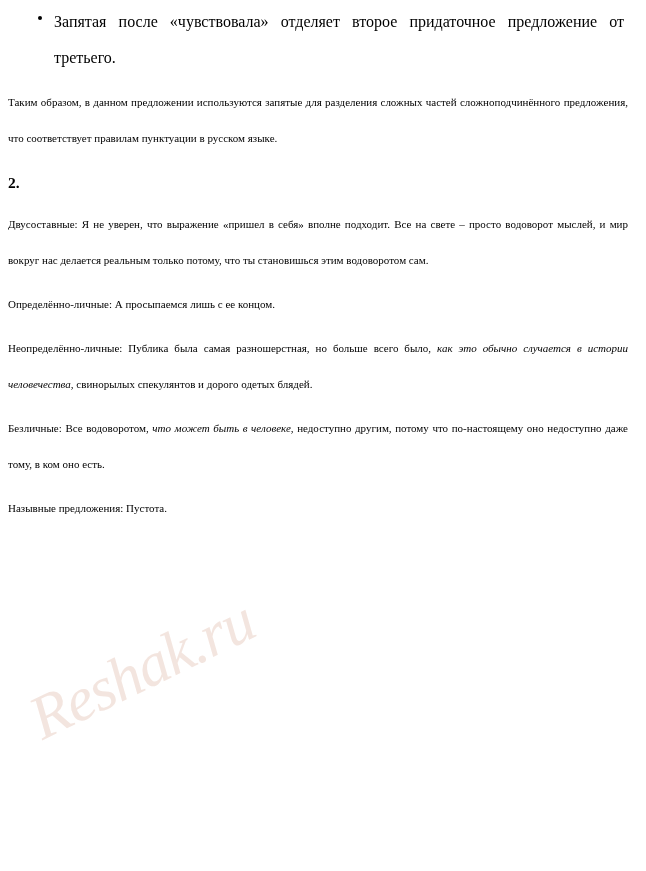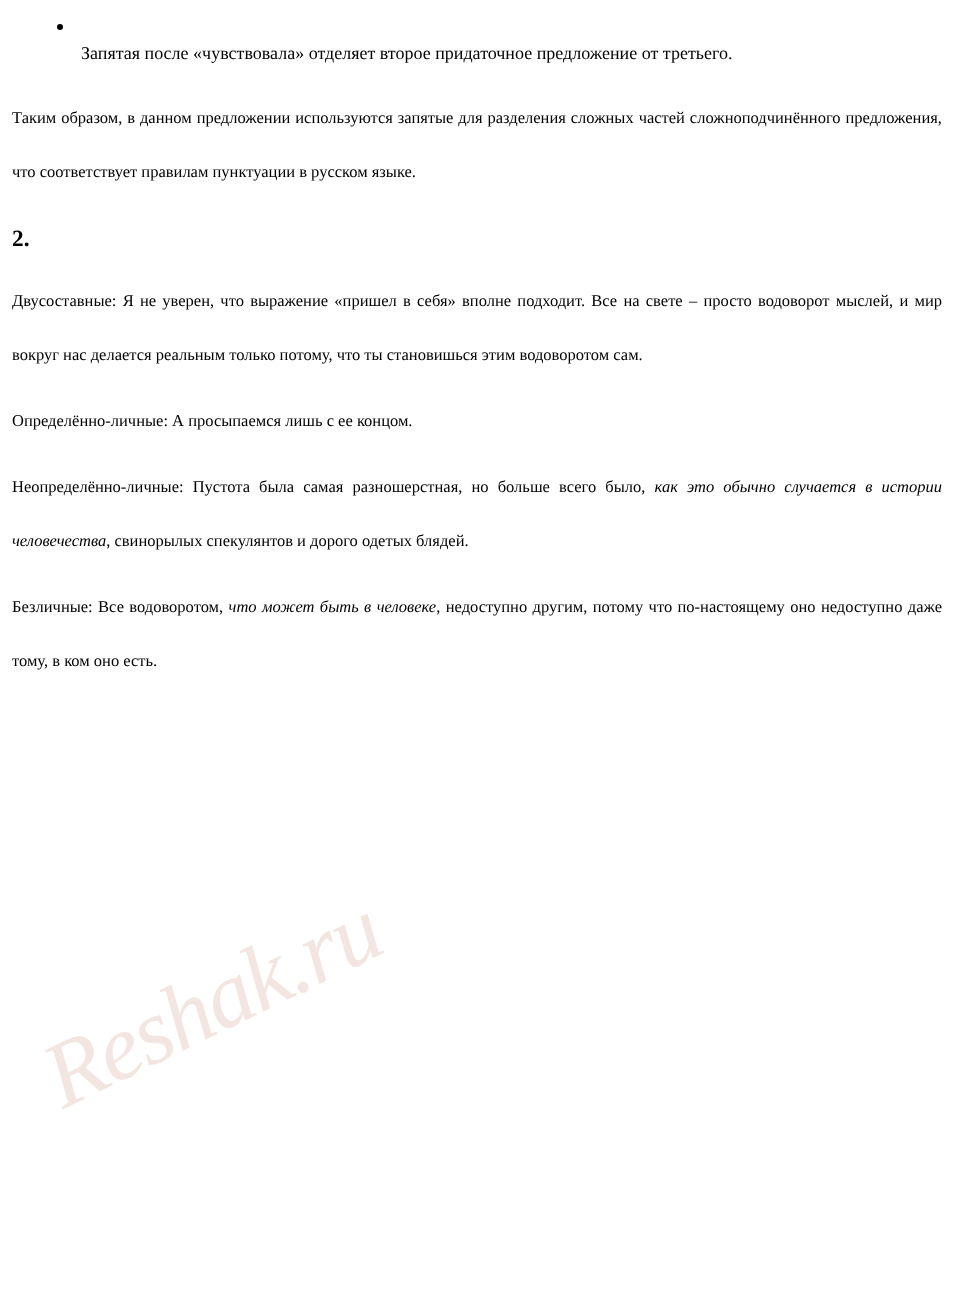--- a/index.html
+++ b/index.html
@@ -42,25 +42,25 @@
     position: relative;
     z-index: 1;
   }
   ul.bullets {
     margin: 0 0 0 0;
     padding: 0 0 0 46px;
     list-style: none;
   }
   ul.bullets li {
     position: relative;
-    font-size: 12px;
+    font-size: 16px;
     line-height: 36px;
     text-align: justify;
     text-justify: inter-word;
-    padding: 17px 4px 0 0;
+    padding: 4px 4px 0 0;
     margin: 0 0 8px 0;
   }
   ul.bullets li::before {
     content: "";
     position: absolute;
     left: -16px;
     top: 16px;
     width: 4px;
     height: 4px;
     background: #000;
@@ -102,19 +102,20 @@
 
     <p class="para">Таким образом, в данном предложении используются запятые для разделения сложных частей сложноподчинённого предложения, что соответствует правилам пунктуации в русском языке.</p>
 
     <div class="num-head">2.</div>
 
 
     <p class="para"><span>Двусоставные:</span><span> Я не уверен, что выражение «пришел в себя» вполне подходит. Все на свете – просто водоворот мыслей, и мир вокруг нас делается реальным только потому, что ты становишься этим водоворотом сам.</span></p>
 
     <p class="para"><span>Определённо-личные:</span><span> А просыпаемся лишь с ее концом.</span></p>
 
-    <p class="para"><span>Неопределённо-личные:</span><span> Пустота была самая разношерстная, но больше всего было, </span><span class="it">как это обычно случается в истории человечества</span><span>, свинорылых спекулянтов и дорого одетых блядей.</span></p>
+    <p class="para"><span>Неопределённо-личные:</span><span> Публика была самая разношерстная, но больше всего было, </span><span class="it">как это обычно случается в истории человечества</span><span>, свинорылых спекулянтов и дорого одетых блядей.</span></p>
 
     <p class="para"><span>Безличные:</span><span> Все водоворотом, </span><span class="it">что может быть в человеке</span><span>, недоступно другим, потому что по-настоящему оно недоступно даже тому, в ком оно есть.</span></p>
 
+    <p class="para lastline"><span>Назывные предложения:</span><span> Пустота.</span></p>
 
   </div>
 </div>
 
 </body></html>

